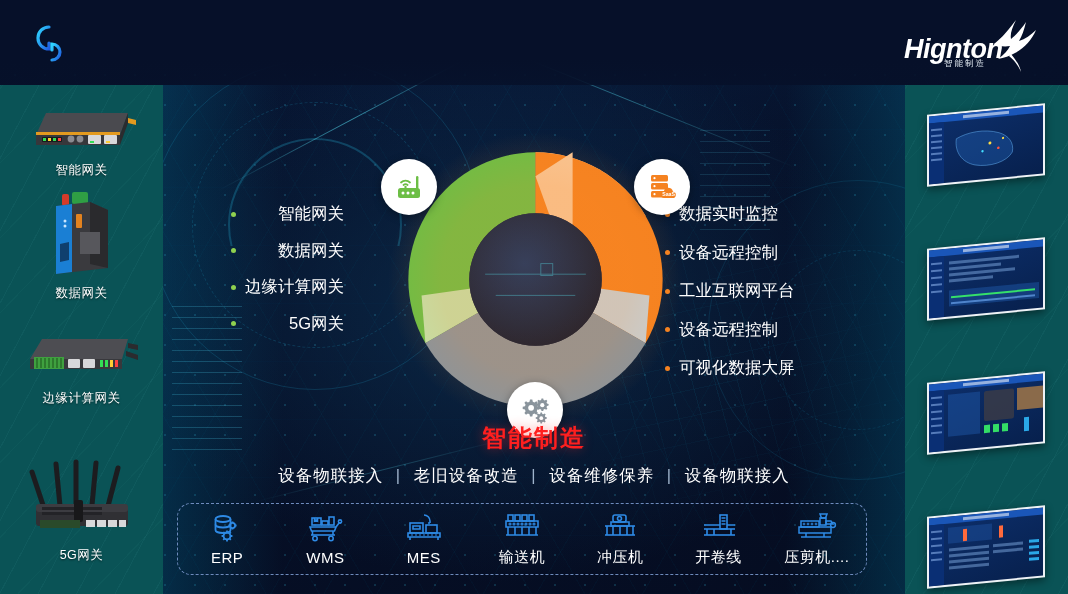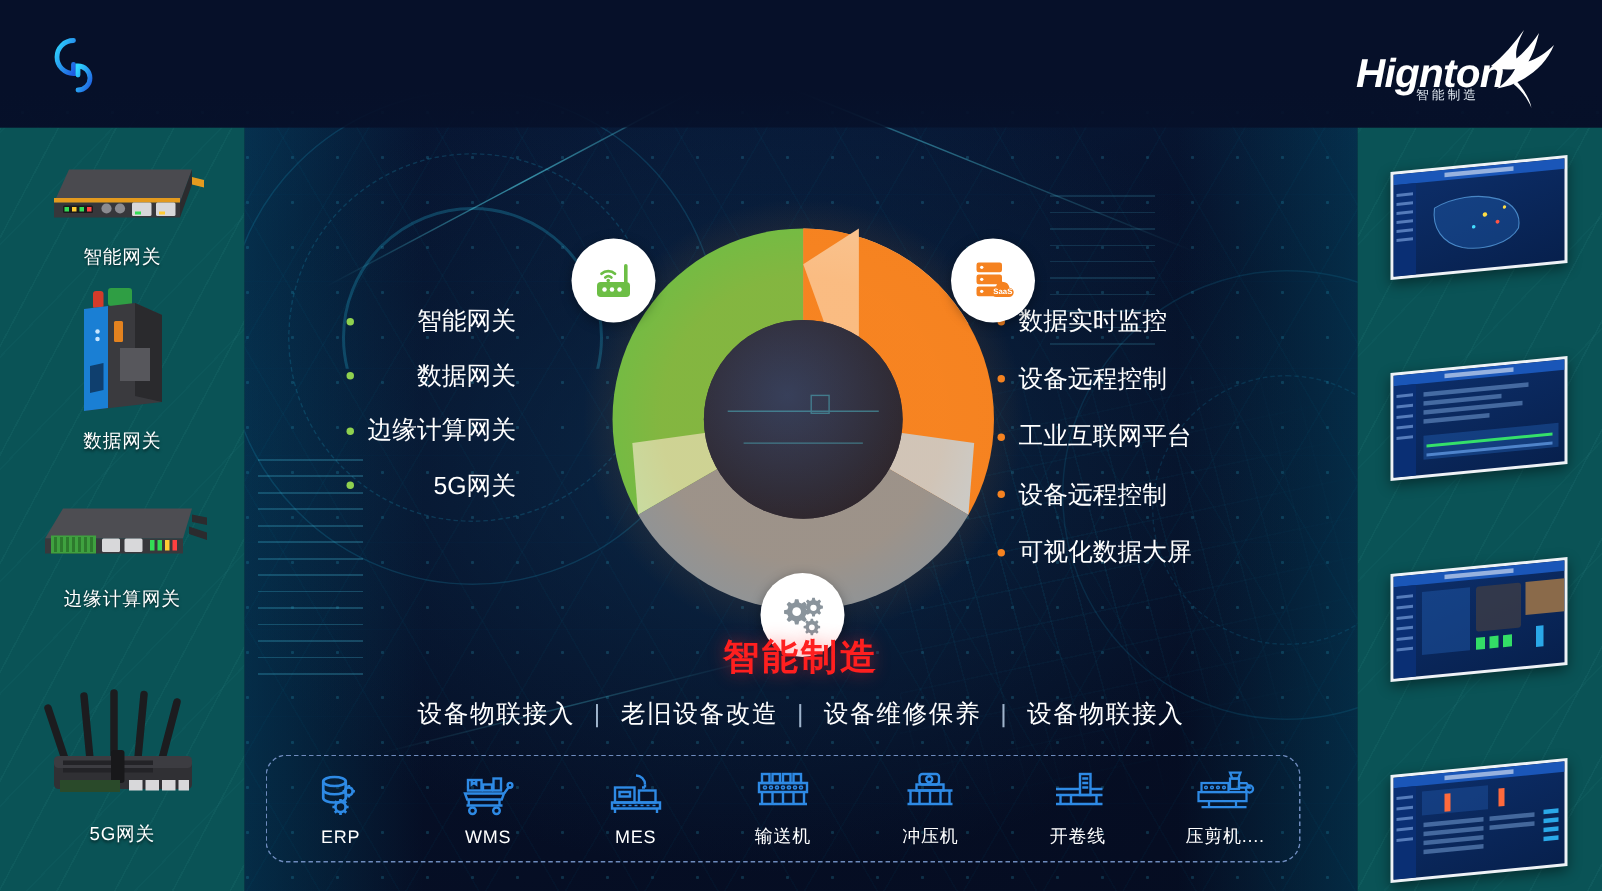--- a/index.html
+++ b/index.html
@@ -142,21 +142,21 @@
                  font-size:24px; font-weight:bold; color:#ff1f1f; letter-spacing:2px;
                  text-shadow:0 0 12px rgba(255,40,40,.45); }
   #smart-sub { position:absolute; left:0; right:0; top:380px; text-align:center;
                font-size:16.5px; color:#ffffff; letter-spacing:1px; }
   #smart-sub .sep { color:#9fb4cc; margin:0 7px; }
 
   #icon-box { position:absolute; left:14px; top:418px; width:690px; height:72px;
               border:1.5px dashed #6e8bbd; border-radius:14px; display:flex; align-items:center; }
   .icon-cell { flex:1; display:flex; flex-direction:column; align-items:center; gap:3px; }
   .icon-cell .glyph { height:34px; display:flex; align-items:flex-end; }
-  .icon-cell .cap { font-size:12px; color:#ffffff; letter-spacing:.5px; white-space:nowrap;text-align:right; }
+  .icon-cell .cap { font-size:15px; color:#ffffff; letter-spacing:.5px; white-space:nowrap;text-align:right; }
 </style>
 </head>
 <body>
 
 <div id="bg-tech">
   <div class="bg-base"></div>
   <div class="bg-hex"></div>
   <div class="bg-dots"></div>
   <div class="hud h1"></div>
   <div class="hud h2"></div>

